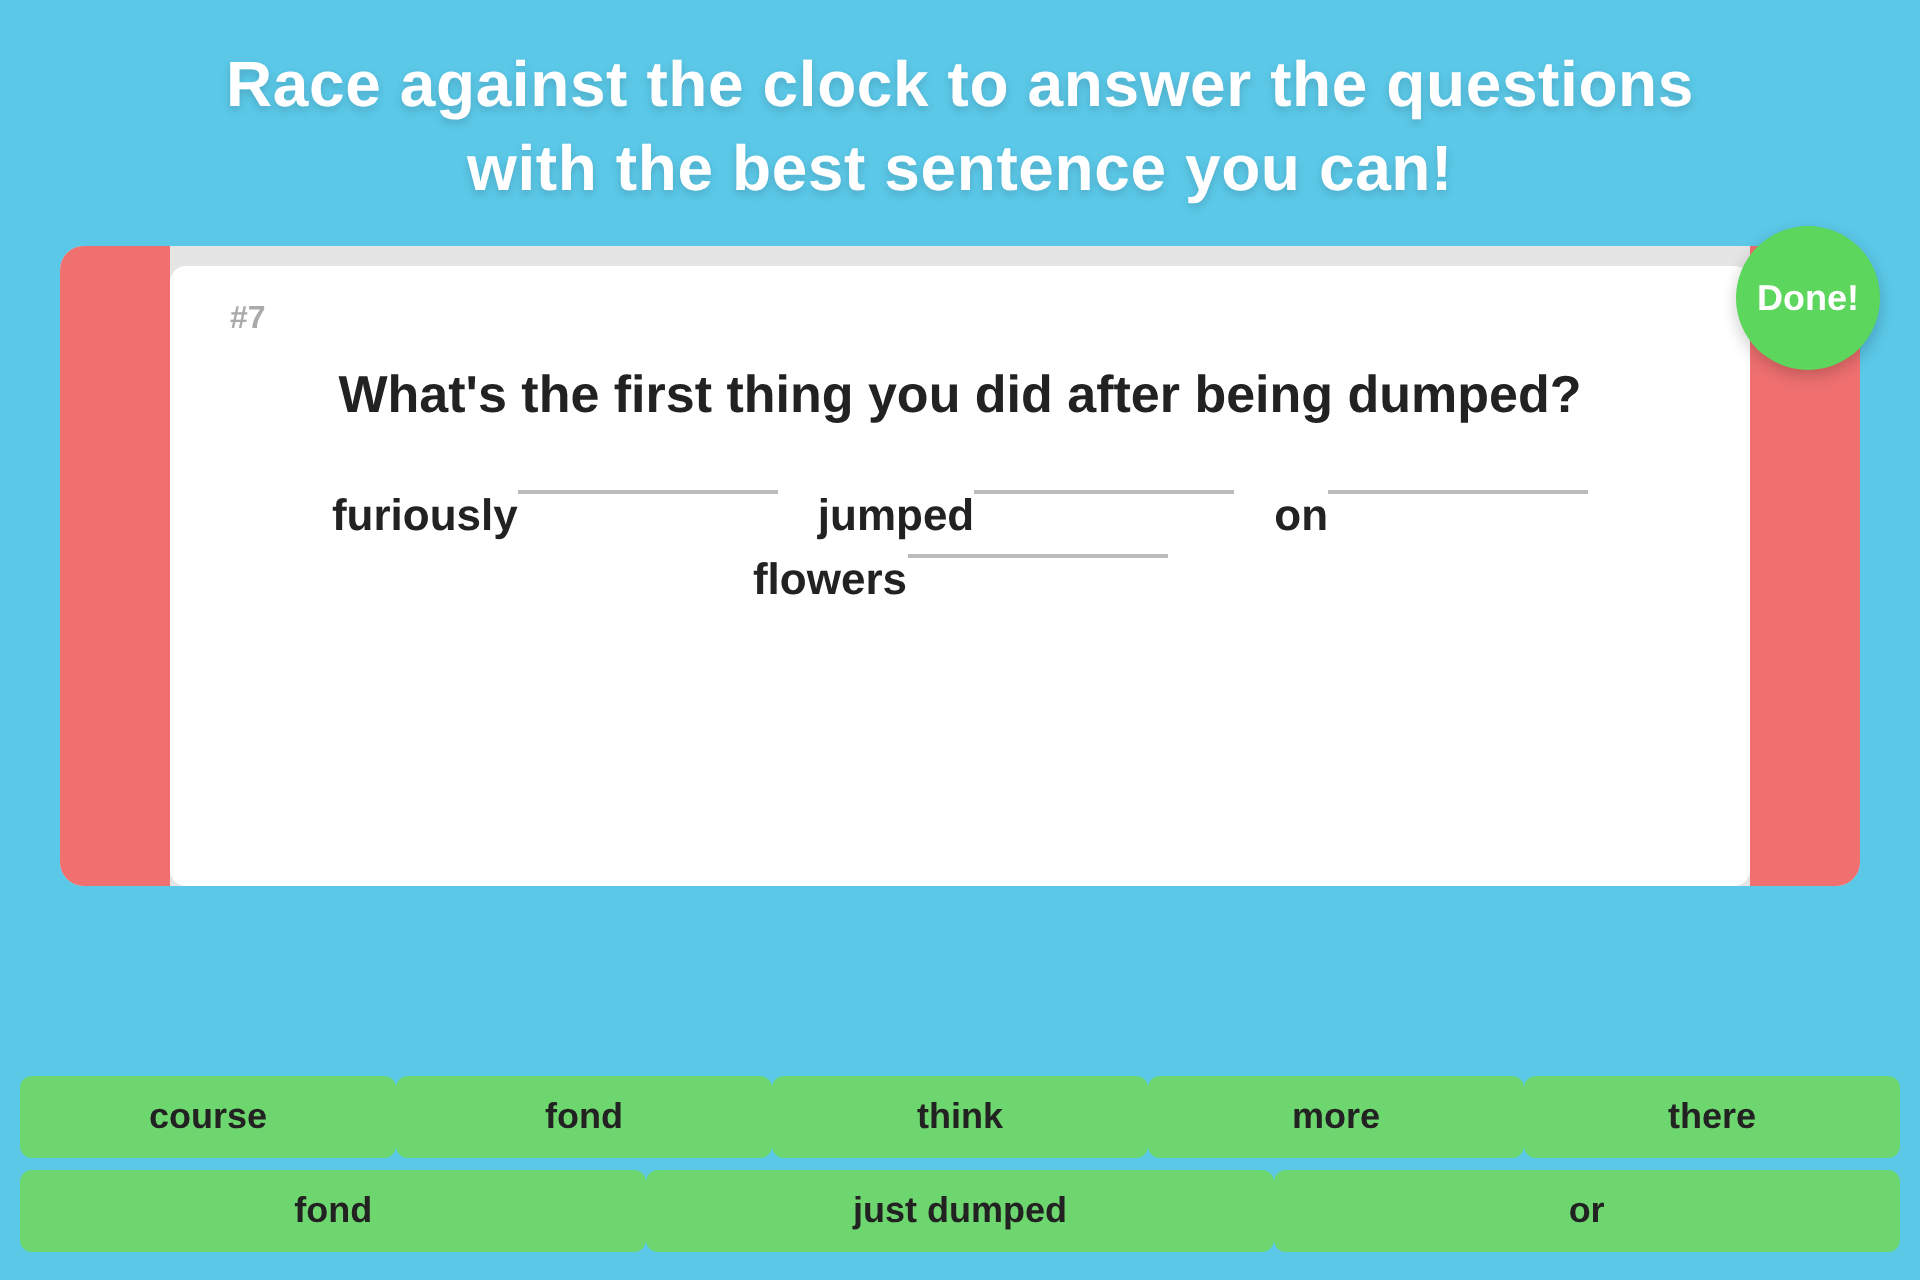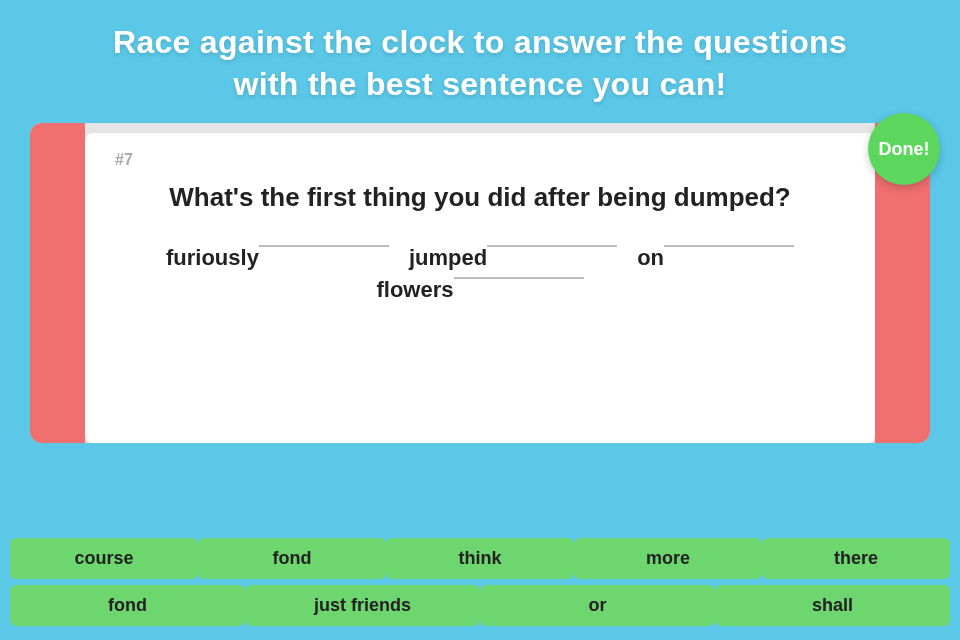--- a/index.html
+++ b/index.html
@@ -211,17 +211,16 @@
 <div class="tiles-area">
   <div class="tiles-row">
     <div class="tile">course</div>
     <div class="tile">fond</div>
     <div class="tile">think</div>
     <div class="tile">more</div>
     <div class="tile">there</div>
   </div>
   <div class="tiles-row">
     <div class="tile">fond</div>
-    <div class="tile">just friends</div>
+    <div class="tile">just dumped</div>
     <div class="tile">or</div>
-    <div class="tile">shall</div>
   </div>
 </div>
 
 </body></html>

